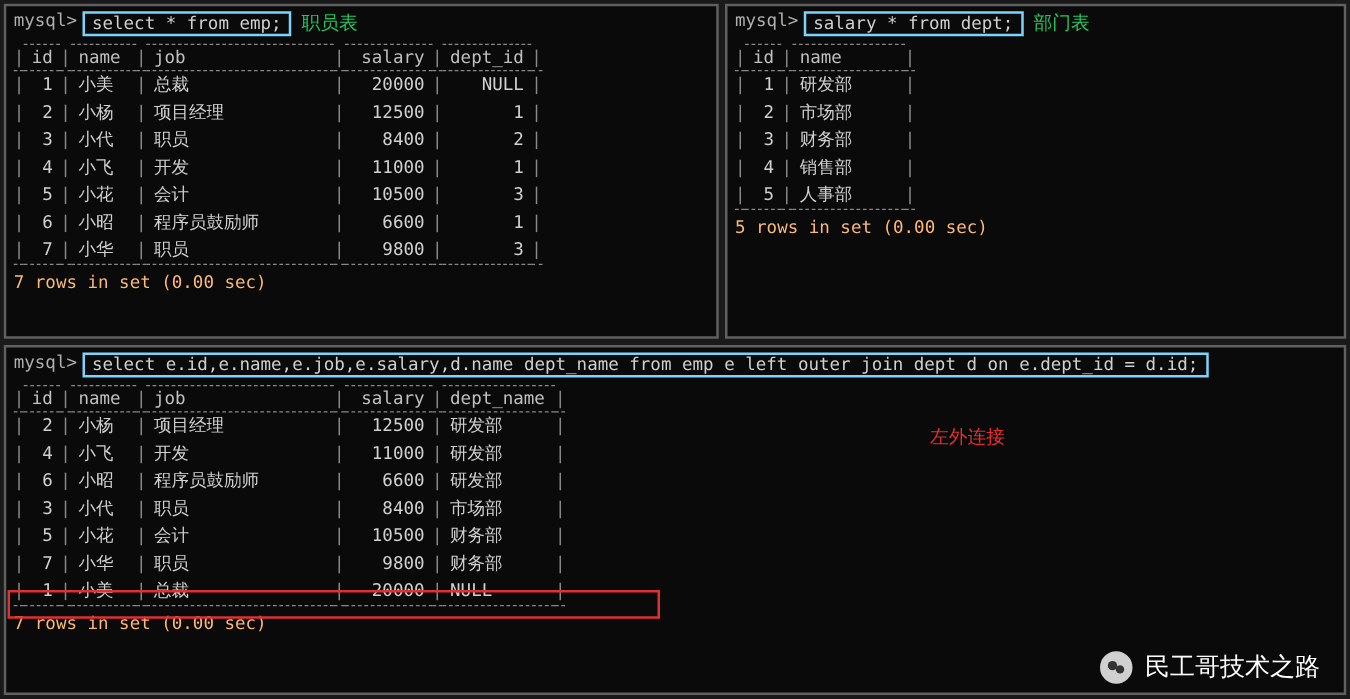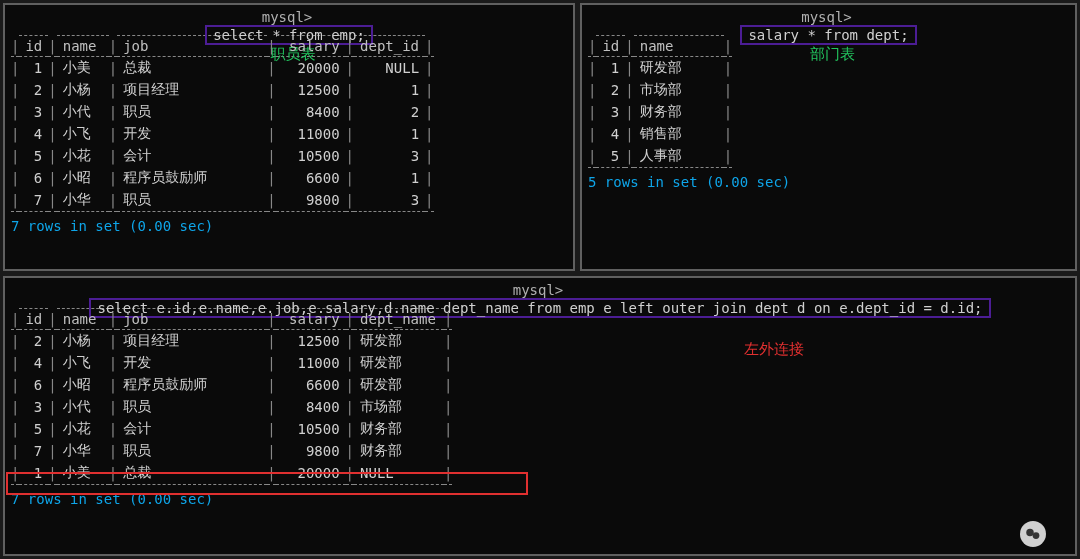--- a/index.html
+++ b/index.html
@@ -15,24 +15,24 @@
   }
   .panel {
     position: absolute;
     background: #0a0a0a;
     border: 2px solid #606060;
     padding: 4px 6px;
   }
   .panel-emp { left: 3px; top: 3px; width: 572px; height: 268px; }
   .panel-dept { left: 580px; top: 3px; width: 497px; height: 268px; }
   .panel-join { left: 3px; top: 276px; width: 1074px; height: 280px; }
-  .prompt-line { display: flex; align-items: center; height: 24px; flex-direction: column; }
+  .prompt-line { display: flex; align-items: flex-start; height: 24px; }
   .prompt { color: #b0b0b0; margin-right: 4px; }
   .sql-box {
-    border: 2px solid #4c1d95;
+    border: 2px solid #7dd3fc;
     padding: 0 6px;
     color: #d0d0d0;
     display: inline-block;
     white-space: nowrap;
   }
   .annotation {
     color: #22c55e;
     font-family: "SimSun", serif;
     font-size: 15px;
     margin-left: 8px;
@@ -51,21 +51,21 @@
   .tbl th { color: #c0c0c0; }
   .tbl td.sep, .tbl th.sep {
     border: none;
     padding: 0;
     width: 8px;
     color: #888;
     text-align: center;
   }
   .tbl .num { text-align: right; }
   .tbl tbody tr td { border: none; }
-  .status { color: #0ea5e9; margin-top: 6px; }
+  .status { color: #fdba74; margin-top: 6px; }
   .row-highlight {
     position: absolute;
     border: 2px solid #e03030;
     pointer-events: none;
   }
   .join-highlight { left: 6px; top: 472px; width: 522px; height: 23px; }
   .join-annotation {
     position: absolute;
     color: #e03030;
     font-family: "SimSun", serif;
@@ -401,13 +401,14 @@
 <div class="row-highlight join-highlight"></div>
 <div class="join-annotation" style="left:744px; top:340px;">左外连接</div>
 
 <div class="watermark">
   <span class="wm-icon">
     <svg viewBox="0 0 24 24" fill="#333">
         <circle cx="8" cy="10" r="5"></circle>
         <circle cx="16" cy="14" r="4.5"></circle>
       </svg>
   </span>
+  <span>民工哥技术之路</span>
 </div>
 
 </body></html>

